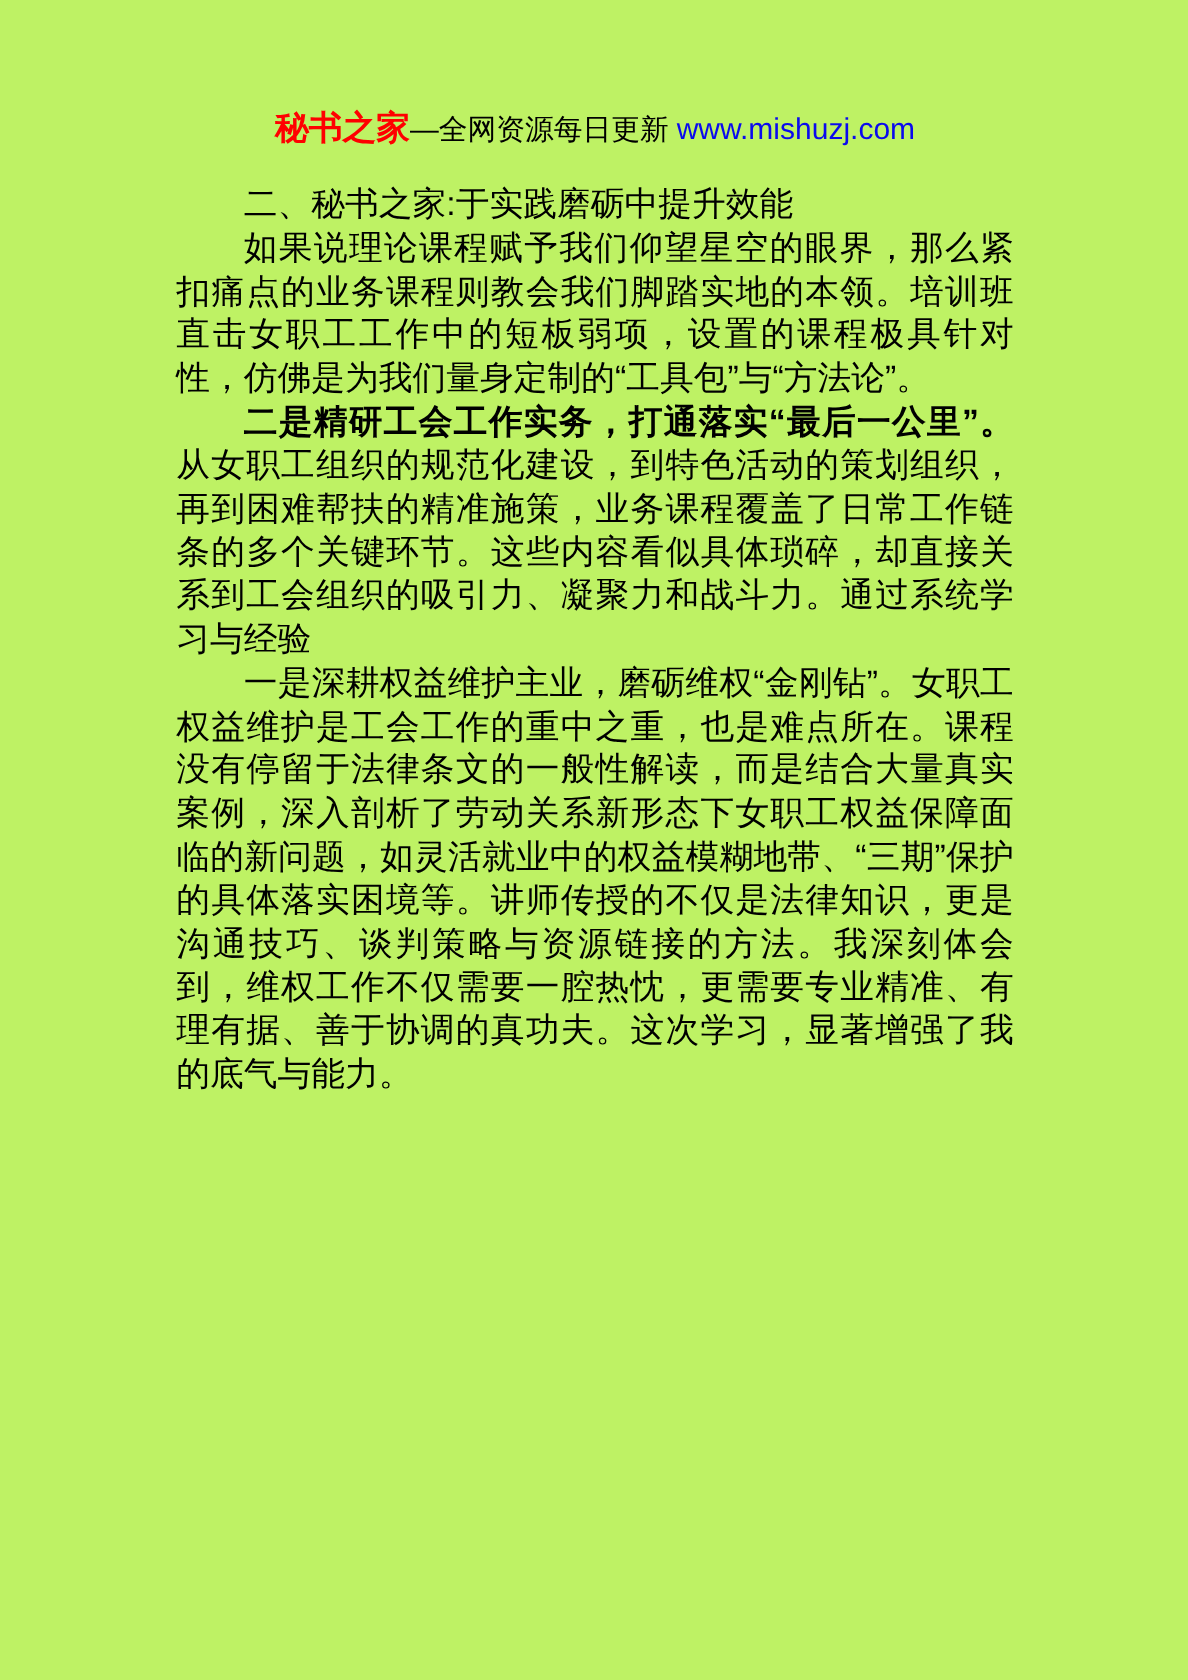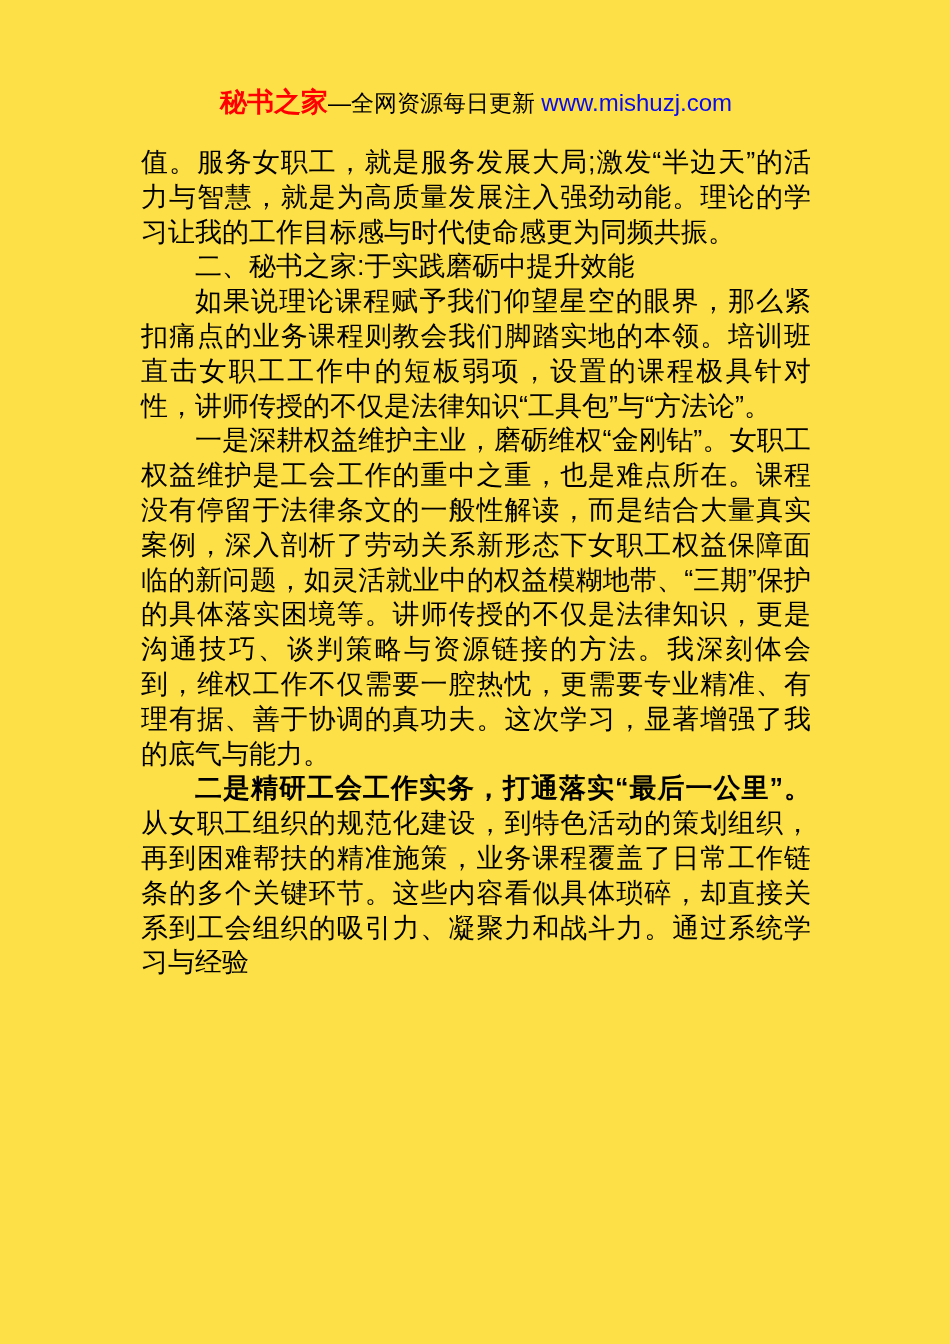--- a/index.html
+++ b/index.html
@@ -53,22 +53,21 @@
   .content p.no-indent {
     text-indent: 0;
   }
   .content .b {
     font-weight: 700;
   }
 </style>
 </head>
 <body>
 
-<div class="page" style="background: #fde047;">
+<div class="page" style="background: #bef264;">
   <div class="doc-header"><span class="site-name" style="color: rgb(255, 0, 0);">秘书之家</span><span class="sep">—全网资源每日更新 </span><span class="url" style="color: rgb(10, 10, 238);">www.mishuzj.com</span></div>
   <div class="content" style="color: rgb(0, 0, 0);">
-      <p class="no-indent"><span>值。服务女职工，就是服务发展大局;激发“半边天”的活力与智慧，就是为高质量发展注入强劲动能。理论的学习让我的工作目标感与时代使命感更为同频共振。</span></p>
       <p><span>二、秘书之家:于实践磨砺中提升效能</span></p>
-      <p><span>如果说理论课程赋予我们仰望星空的眼界，那么紧扣痛点的业务课程则教会我们脚踏实地的本领。培训班直击女职工工作中的短板弱项，设置的课程极具针对性，讲师传授的不仅是法律知识“工具包”与“方法论”。</span></p>
+      <p><span>如果说理论课程赋予我们仰望星空的眼界，那么紧扣痛点的业务课程则教会我们脚踏实地的本领。培训班直击女职工工作中的短板弱项，设置的课程极具针对性，仿佛是为我们量身定制的“工具包”与“方法论”。</span></p>
+      <p><span class="b">二是精研工会工作实务，打通落实“最后一公里”。</span><span>从女职工组织的规范化建设，到特色活动的策划组织，再到困难帮扶的精准施策，业务课程覆盖了日常工作链条的多个关键环节。这些内容看似具体琐碎，却直接关系到工会组织的吸引力、凝聚力和战斗力。通过系统学习与经验</span></p>
       <p><span>一是深耕权益维护主业，磨砺维权“金刚钻”。女职工权益维护是工会工作的重中之重，也是难点所在。课程没有停留于法律条文的一般性解读，而是结合大量真实案例，深入剖析了劳动关系新形态下女职工权益保障面临的新问题，如灵活就业中的权益模糊地带、“三期”保护的具体落实困境等。讲师传授的不仅是法律知识，更是沟通技巧、谈判策略与资源链接的方法。我深刻体会到，维权工作不仅需要一腔热忱，更需要专业精准、有理有据、善于协调的真功夫。这次学习，显著增强了我的底气与能力。</span></p>
-      <p><span class="b">二是精研工会工作实务，打通落实“最后一公里”。</span><span>从女职工组织的规范化建设，到特色活动的策划组织，再到困难帮扶的精准施策，业务课程覆盖了日常工作链条的多个关键环节。这些内容看似具体琐碎，却直接关系到工会组织的吸引力、凝聚力和战斗力。通过系统学习与经验</span></p>
     </div>
 </div>
 
 </body></html>

